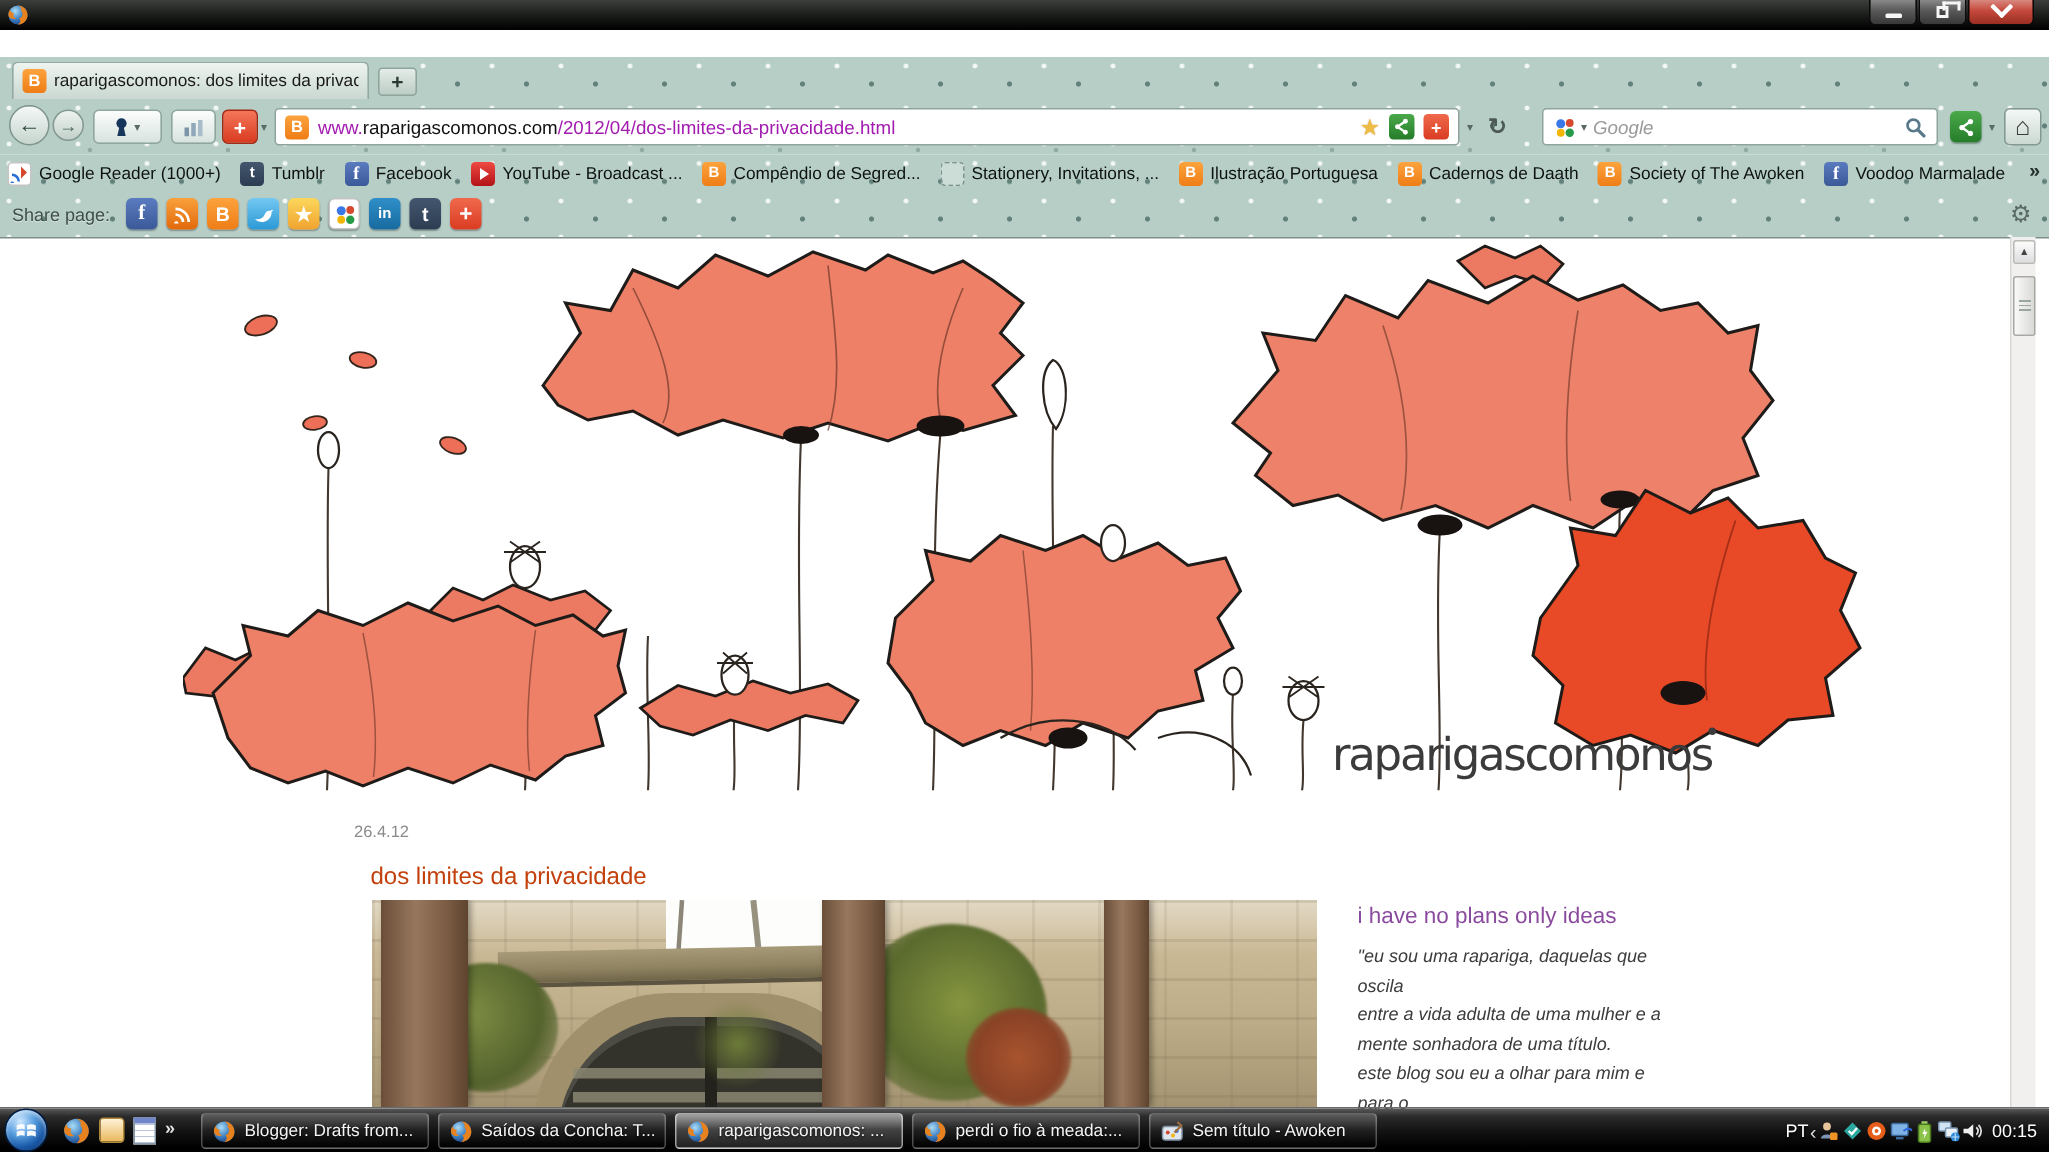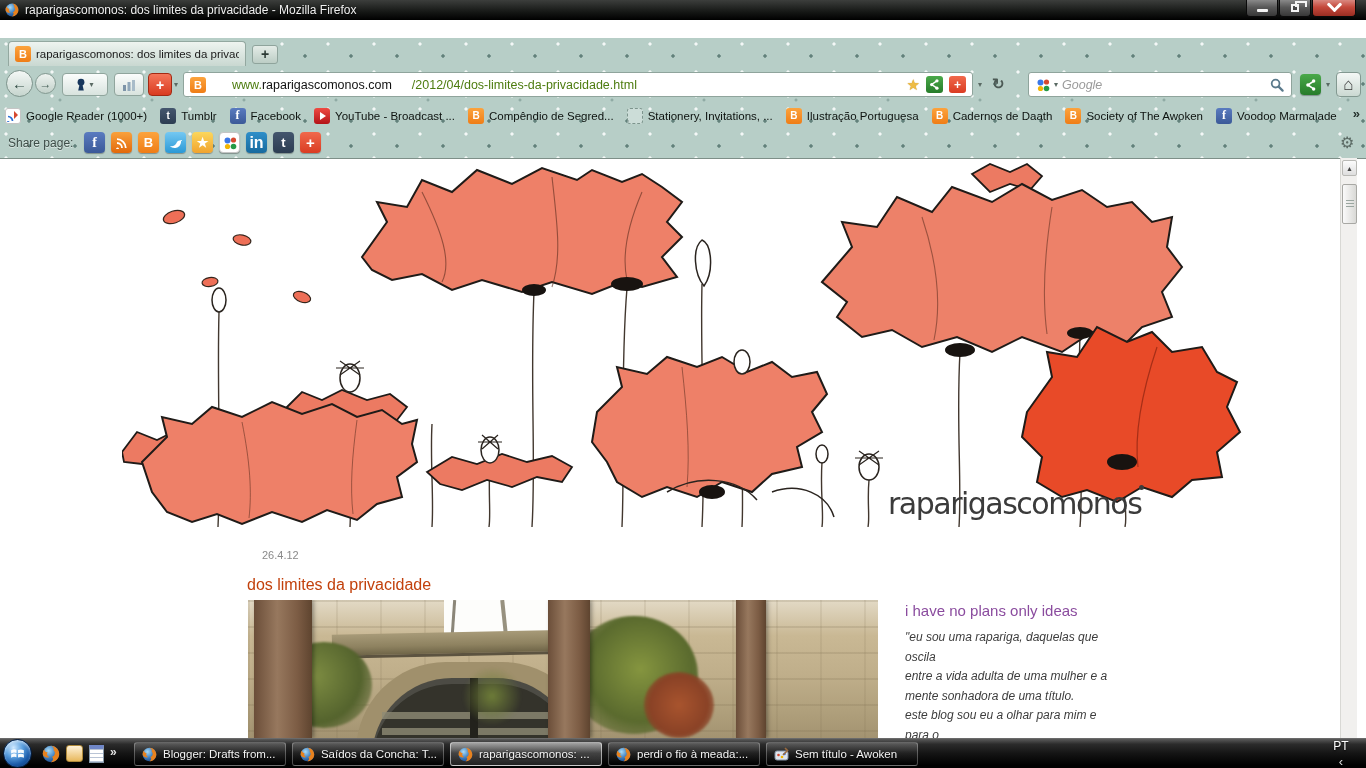--- a/index.html
+++ b/index.html
@@ -74,21 +74,21 @@
   .navbtn-fwd { position:absolute; left:35px; top:7px; width:21px; height:21px; border-radius:50%;
     background:linear-gradient(#eef3f0,#c2d1ca); border:1px solid #8399 91; border:1px solid #839991; color:#49635b; font-size:12px; font-weight:bold;
     display:flex; align-items:center; justify-content:center; }
   .pillbtn { position:absolute; top:7px; height:23px; border-radius:4px; background:linear-gradient(#fbfdfc,#d8e3de);
     border:1px solid #90a59d; display:flex; align-items:center; justify-content:center; gap:3px; }
   .caret { font-size:8px; color:#5a6a64; }
   .redplus { background:linear-gradient(#f4765a,#d93b20); color:#fff; font-weight:bold; font-size:14px; border:1px solid #a32913; border-radius:4px; }
   .urlbar { position:absolute; left:183px; top:6px; width:790px; height:25px; background:#fff; border:1px solid #8fa49c; border-radius:3px;
     display:flex; align-items:center; padding:0 6px; gap:6px; }
   .url-text { font-size:12.5px; white-space:nowrap; overflow:hidden; flex:1; }
-  .url-dim { color:#4d7c0f;margin-left:20px; } .url-domain { color:#111; }
+  .url-dim { color:#a21caf; } .url-domain { color:#111; }
   .url-icons { display:flex; align-items:center; gap:6px; }
   .star-glyph { color:#eebc45; font-size:15px; text-shadow:0 0 1px #bd8a1e; }
   .mini-share { width:17px; height:17px; border-radius:3px; background:linear-gradient(#4aa94a,#267c2a); display:flex; align-items:center; justify-content:center; }
   .mini-plus { width:17px; height:17px; border-radius:3px; background:linear-gradient(#f0694c,#da3c22); color:#fff; font-size:12px; font-weight:bold; display:flex; align-items:center; justify-content:center; }
   .reload { position:absolute; left:992px; top:9px; font-size:15px; color:#4c5a55; font-weight:bold; }
   .urlcaret { position:absolute; left:978px; top:14px; }
   .searchbox { position:absolute; left:1028px; top:6px; width:264px; height:25px; background:#fff; border:1px solid #8fa49c; border-radius:3px;
     display:flex; align-items:center; padding:0 7px; gap:4px; }
   .searchbox input, .websearch input { border:none; outline:none; flex:1; font-size:12.5px; font-style:italic; color:#333; background:transparent; min-width:0; font-family:"Liberation Sans",sans-serif; }
   .searchbox input::placeholder, .websearch input::placeholder { color:#9a9a9a; }
@@ -109,21 +109,21 @@
   .shareicons { position:absolute; left:84px; top:4px; display:flex; gap:6px; }
   .websearch { position:absolute; left:1085px; top:4px; width:242px; height:22px; background:#fff; border:1px solid #9eb0a9; border-radius:11px;
     display:flex; align-items:center; padding:0 9px; gap:4px; }
   .gear { position:absolute; left:1340px; top:5px; font-size:16px; color:#5c6b65; }
 
   
   .content { position:absolute; top:158px; left:0; width:1366px; height:584px; background:#fff; box-shadow:inset 0 1px 0 #7e8f88; overflow:hidden; }
   .header-art { position:absolute; left:122px; top:4px; }
   .blog-logo { position:absolute; left:888px; top:328px; font-family:"DejaVu Sans",sans-serif; font-size:30px; letter-spacing:-1.5px; color:#3b3b3b; }
   .logo-dot { position:absolute; right:-3px; top:-1px; width:5px; height:5px; border-radius:50%; background:#3b3b3b; }
-  .post-date { position:absolute; left:262px; top:391px; font-size:11px; color:#8a8a8a; }
+  .post-date { position:absolute; left:236px; top:391px; font-size:11px; color:#8a8a8a; }
   .post-title { position:absolute; left:247px; top:418px; font-size:16px; color:#c2410c; }
   .sidebar-title { position:absolute; left:905px; top:444px; font-size:15px; color:#8a4b9e; }
   .sidebar-text { position:absolute; left:905px; top:470px; width:215px; font-size:12px; font-style:italic; color:#3c3c3c; line-height:19.5px; }
 
   
   .photo { position:absolute; left:248px; top:442px; width:630px; height:138px; overflow:hidden;
     background:linear-gradient(180deg,#e3dac6,#c9b894 26%,#bfae8a 55%,#b0a07c 80%,#a39371); }
   .photo .stone { position:absolute; inset:0;
     background:
       repeating-linear-gradient(180deg, rgba(120,105,75,.18) 0 2px, transparent 2px 26px),
@@ -163,21 +163,21 @@
   .ql { position:absolute; top:6px; display:flex; align-items:center; justify-content:center; }
   .ql-notes { left:66px; width:17px; height:17px; border-radius:3px; background:linear-gradient(#fff2d8,#e8b85c); border:1px solid #b08a3a; }
   .ql-notepad { left:89px; width:15px; height:18px; background:#fff; border:1px solid #8899aa; border-top:4px solid #6f86c8;
     background-image:repeating-linear-gradient(180deg,#b9c4d6 0 1px, transparent 1px 4px); }
   .ql-chev { left:110px; color:#e2e2e2; font-size:12px; font-weight:bold; }
   .task { position:absolute; top:3px; width:152px; height:24px; border-radius:3px; border:1px solid rgba(255,255,255,.28);
     background:linear-gradient(rgba(255,255,255,.22),rgba(255,255,255,.06) 45%,rgba(0,0,0,.25));
     display:flex; align-items:center; gap:6px; padding:0 7px; }
   .task.active { background:linear-gradient(rgba(255,255,255,.55),rgba(255,255,255,.2) 45%,rgba(110,110,110,.3)); border-color:rgba(255,255,255,.55); }
   .task-label { font-size:11.5px; color:#f4f4f4; white-space:nowrap; overflow:hidden; text-shadow:0 1px 2px #000; }
-  .tray { position:absolute; right:0; top:0; height:30px; display:flex; align-items:center; gap:1px; padding-right:8px;flex-direction:column; }
+  .tray { position:absolute; right:0; top:0; height:30px; display:flex; align-items:center; gap:1px; padding-right:8px; }
   .tray-txt { color:#fff; font-size:12px; text-shadow:0 1px 2px #000; }
   .tray-chev { color:#ddd; font-size:13px; }
   .ticon { width:15px; height:15px; display:flex; align-items:center; justify-content:center; }
   .clock { color:#fff; font-size:12px; text-shadow:0 1px 2px #000; margin-left:4px; }
 </style>
 </head>
 <body>
 
 <svg width="0" height="0" style="position:absolute">
   <defs>
@@ -212,21 +212,20 @@
     </symbol>
   </defs>
 </svg>
 
 <div id="screen">
 
   <div class="titlebar">
     <svg width="14" height="14">
         <use href="#sym-ff"></use>
       </svg>
-    <span class="t-text">raparigascomonos: dos limites da privacidade - Mozilla Firefox</span>
     <div class="winbtns">
       <div class="winbtn">
           <div class="glyph-min"></div>
         </div>
       <div class="winbtn">
           <div class="glyph-rest"></div>
         </div>
       <div class="winbtn close">
         <div class="glyph-x1"></div>
           <div class="glyph-x2"></div>
@@ -371,21 +370,21 @@
       </span>
       <span class="bicon i-star share-size" style="font-size:13px;">★</span>
       <span class="bicon i-google share-size">
         <svg width="14" height="14" viewBox="0 0 14 14">
             <circle cx="4.5" cy="4.5" r="3" fill="#3b78e7"></circle>
             <circle cx="10.5" cy="4" r="2.6" fill="#d6492f"></circle>
             <circle cx="4.5" cy="10.5" r="2.6" fill="#f2b605"></circle>
             <circle cx="10.5" cy="10.5" r="2.8" fill="#259a47"></circle>
           </svg>
       </span>
-      <span class="bicon i-li share-size" style="font-size:16px;">in</span>
+      <span class="bicon i-li share-size" style="font-size:10px;">in</span>
       <span class="bicon i-tumblr share-size" style="font-size:13px;">t</span>
       <span class="bicon i-plus share-size" style="font-size:15px;">+</span>
     </div>
     <span class="gear">⚙</span>
   </div>
 
   <div class="content">
 
     <svg class="header-art" width="1120" height="365" viewBox="0 0 1120 365">
       <g stroke="#2e2218" stroke-width="1.4" fill="none" opacity=".9">

